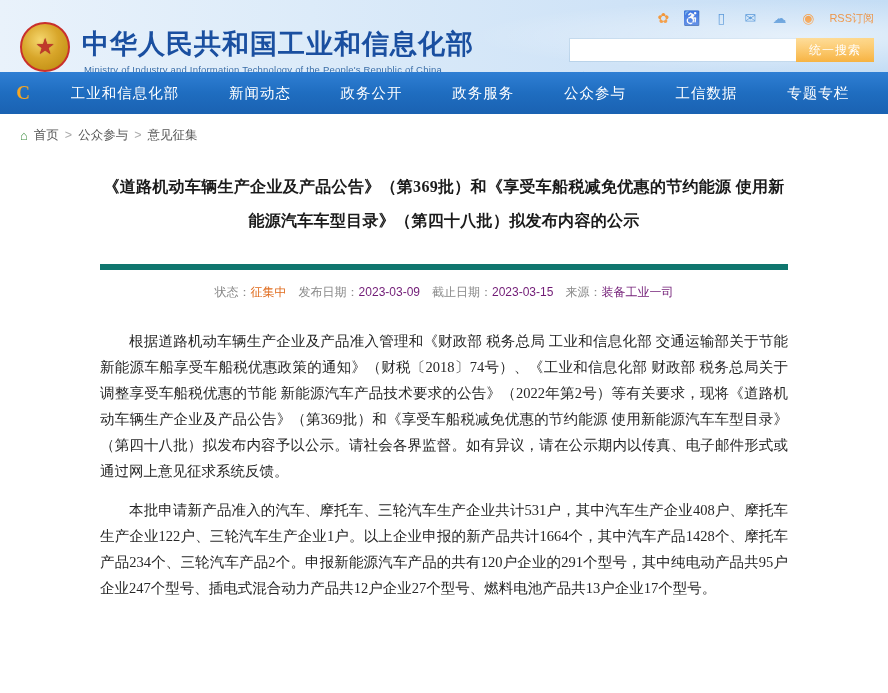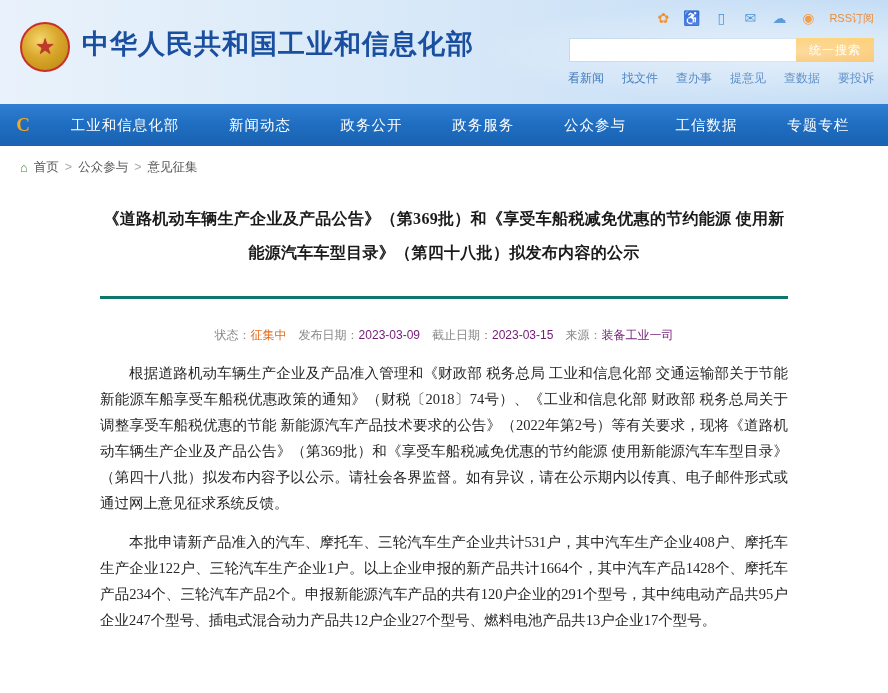--- a/index.html
+++ b/index.html
@@ -8,21 +8,21 @@
     height: 693px;
     font-family: "Liberation Sans", sans-serif;
     background: #ffffff;
     overflow: hidden;
     color: #333;
   }
 
   
   .header {
     position: relative;
-    height: 104px;
+    height: 72px;
     background: linear-gradient(90deg, #e9f2fb 0%, #dcebf9 35%, #cfe3f7 70%, #c4ddf5 100%);
     overflow: hidden;
   }
   .header::after {
     content: "";
     position: absolute;
     right: 0; top: 0; bottom: 0;
     width: 420px;
     background: radial-gradient(ellipse at 80% 50%, rgba(255,255,255,0.55), rgba(255,255,255,0) 70%);
     pointer-events: none;
@@ -179,24 +179,24 @@
     font-family: Liberation Serif, serif;
     font-size: 16px;
     font-weight: bold;
     color: #1a1a1a;
     line-height: 34px;
     text-align: center;
     letter-spacing: 0.3px;
   }
   .meta-row {
     margin-top: 26px;
-    border-top: 3px solid #0f766e;
+    border-top: 6px solid #0f766e;
     padding-top: 14px;
     display: flex;
-    align-items: flex-end;
+    align-items: flex-start;
     justify-content: center;
     gap: 12px;
     font-size: 12px;
     color: #888;
     position: relative;
     height: 48px;
   }
   .meta-item { white-space: nowrap; }
   .meta-item .val { color: #701a75; }
   .meta-item .status-val { color: #e06c1e; }
@@ -228,20 +228,21 @@
   }
 </style>
 </head>
 <body>
 
 <div class="header">
   <div class="emblem">
     <div class="emblem-circle"></div>
   </div>
   <div class="site-title">中华人民共和国工业和信息化部</div>
+  <div class="site-subtitle">Ministry of Industry and Information Technology of the People's Republic of China</div>
 
   <div class="top-icons">
     <span class="ico orange">✿</span>
     <span class="ico">♿</span>
     <span class="ico">▯</span>
     <span class="ico">✉</span>
     <span class="ico">☁</span>
     <span class="ico orange">◉</span>
     <span class="rss-label">RSS订阅</span>
   </div>

